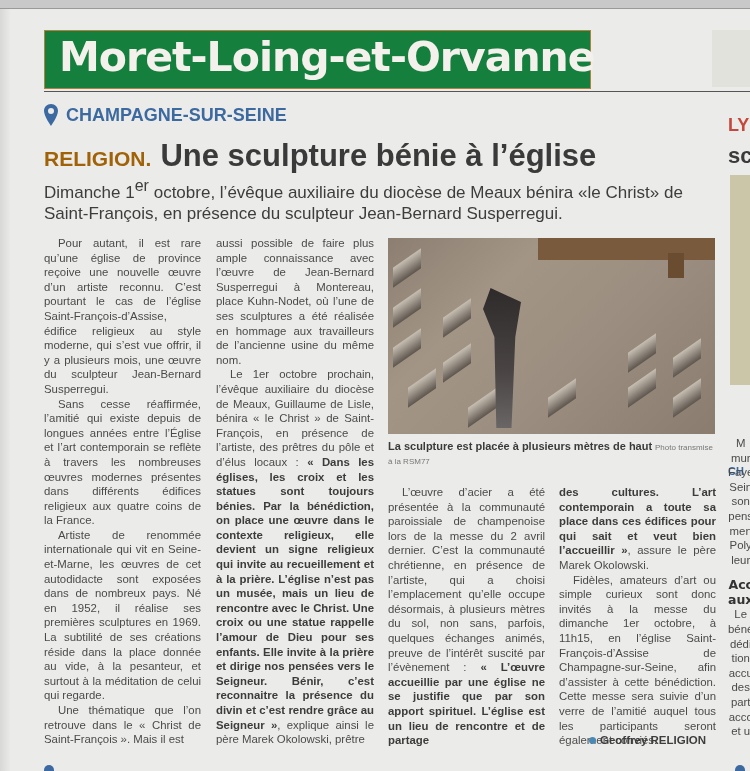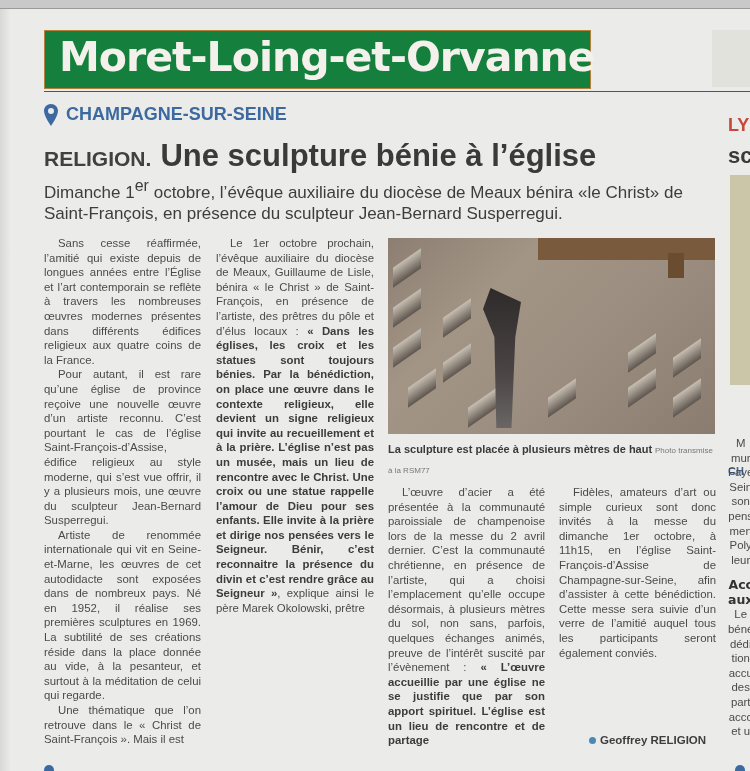--- a/index.html
+++ b/index.html
@@ -16,43 +16,43 @@
       position:absolute; left:44px; top:30px; width:545px; height:57px;
       background:#15803d; border:1px solid #b4803c;
     }
     .banner-text {
       position:absolute; left:14px; top:2px;
       font-family:"DejaVu Sans", sans-serif; font-weight:bold;
       font-size:41px; color:#f4f1ec; letter-spacing:-1px; white-space:nowrap;
     }
     .banner-right { position:absolute; left:712px; top:30px; width:38px; height:57px; background:#e2e2dd; }
     .rule { position:absolute; left:44px; top:91px; width:706px; height:1px; background:#555; }
-    .loc { position:absolute; left:44px; top:104px; display:flex; align-items:flex-start; }
+    .loc { position:absolute; left:44px; top:104px; display:flex; align-items:center; }
     .pin { width:14px; height:22px; margin-right:8px; }
     .loc-text { font-family:"Liberation Sans", sans-serif; font-weight:bold; font-size:18px; color:#3c6aa0; }
     .headline { position:absolute; left:44px; top:138px; white-space:nowrap; }
-    .kicker { font-family:"Liberation Sans", sans-serif; font-weight:bold; font-size:21px; color:#404040; }
+    .kicker { font-family:"Liberation Sans", sans-serif; font-weight:bold; font-size:21px; color:#a16207; }
     .title { font-family:"Liberation Sans", sans-serif; font-weight:bold; font-size:31px; color:#3a3a3a; margin-left:4px; }
     .standfirst { position:absolute; left:44px; top:175px; width:680px; font-family:"Liberation Sans", sans-serif; font-size:17px; line-height:21px; color:#3d3d3d; }
     .standfirst sup { font-size:16px; }
     .col { position:absolute; font-family:"Liberation Sans", sans-serif; font-size:11.4px; line-height:14.6px; color:#4a4a4a; text-align:justify; }
     .col p { margin:0; text-indent:14px; }
     .col p.noindent { text-indent:0; }
     .col .bold { font-weight:bold; color:#3c3c3c; }
     .subhead { font-family:"DejaVu Sans", sans-serif; font-weight:bold; font-size:13px; line-height:15px; color:#333; margin:14px 0 2px 0; text-indent:0; }
     .photo {
       position:absolute; left:388px; top:238px; width:327px; height:196px;
       background:linear-gradient(135deg,#8c7f72 0%,#a39585 30%,#9b8e80 60%,#8a7d6f 100%);
       overflow:hidden;
     }
     .beam { position:absolute; left:150px; top:0; width:180px; height:22px; background:#7a5a3c; }
     .beam2 { position:absolute; left:280px; top:15px; width:16px; height:25px; background:#6a4c30; }
     .panel { position:absolute; background:linear-gradient(to bottom,#c8bfb3,#5e564e); width:28px; height:20px; transform:skewY(-35deg); }
     .figure { position:absolute; left:95px; top:50px; width:38px; height:140px; background:linear-gradient(to bottom,#2f2b2b,#4a4444 60%,#6a6666); clip-path:polygon(20% 0,100% 10%,85% 35%,75% 100%,35% 100%,30% 35%,0 15%); }
-    .caption { position:absolute; left:388px; top:440px; width:330px; font-family:"Liberation Sans", sans-serif; font-size:10.5px; line-height:18px; color:#3a3a3a; }
+    .caption { position:absolute; left:388px; top:440px; width:330px; font-family:"Liberation Sans", sans-serif; font-size:10.5px; line-height:13px; color:#3a3a3a; }
     .caption b { font-size:11px; }
     .caption .credit { font-size:8px; color:#777; }
     .signature { position:absolute; left:589px; top:734px; font-family:"Liberation Sans", sans-serif; font-weight:bold; font-size:11.5px; color:#3d3d3d; white-space:nowrap; }
     .dot { display:inline-block; width:7px; height:7px; border-radius:50%; background:#4a88b6; margin-right:4px; }
     .rightcol { position:absolute; left:728px; top:105px; width:22px; overflow:hidden; height:660px;text-align:center; }
     .rc-kicker { position:absolute; top:10px; font-family:"Liberation Sans", sans-serif; font-weight:bold; font-size:18px; color:#c6473b; white-space:nowrap; }
     .rc-title { position:absolute; top:38px; font-family:"Liberation Sans", sans-serif; font-weight:bold; font-size:22px; color:#3a3a3a; white-space:nowrap; }
     .rc-photo { position:absolute; top:70px; left:2px; width:30px; height:210px; background:#cbc6a8; }
     .rc-cap { position:absolute; top:285px; font-size:9.5px; font-weight:bold; white-space:nowrap; color:#333; font-family:"Liberation Sans", sans-serif;padding-left:36px; }
     .rc-loc { position:absolute; top:316px; font-size:11px; font-weight:bold; color:#3c6aa0; white-space:nowrap; font-family:"Liberation Sans", sans-serif;margin-top:44px; }
@@ -81,27 +81,28 @@
 </div>
 
 <div class="headline">
   <span class="kicker">RELIGION.</span>
   <span class="title">Une sculpture bénie à l’église</span>
 </div>
 
 <div class="standfirst"><span>Dimanche 1</span><sup>er</sup><span> octobre, l’évêque auxiliaire du diocèse de Meaux bénira «le Christ» de Saint-François, en présence du sculpteur Jean-Bernard Susperregui.</span></div>
 
 <div class="col" style="left:44px; top:236px; width:157px;">
+  <p>Pour autant, il est rare qu’une église de province reçoive une nouvelle œuvre d’un artiste reconnu. C’est pourtant le cas de l’église Saint-François-d’Assise, édifice religieux au style moderne, qui s’est vue offrir, il y a plusieurs mois, une œuvre du sculpteur Jean-Bernard Susperregui.</p>
   <p>Sans cesse réaffirmée, l’amitié qui existe depuis de longues années entre l’Église et l’art contemporain se reflète à travers les nombreuses œuvres modernes présentes dans différents édifices religieux aux quatre coins de la France.</p>
-  <p>Pour autant, il est rare qu’une église de province reçoive une nouvelle œuvre d’un artiste reconnu. C’est pourtant le cas de l’église Saint-François-d’Assise, édifice religieux au style moderne, qui s’est vue offrir, il y a plusieurs mois, une œuvre du sculpteur Jean-Bernard Susperregui.</p>
   <p>Artiste de renommée internationale qui vit en Seine-et-Marne, les œuvres de cet autodidacte sont exposées dans de nombreux pays. Né en 1952, il réalise ses premières sculptures en 1969. La subtilité de ses créations réside dans la place donnée au vide, à la pesanteur, et surtout à la méditation de celui qui regarde.</p>
   <p>Une thématique que l’on retrouve dans le « Christ de Saint-François ». Mais il est</p>
 </div>
 
 <div class="col" style="left:216px; top:236px; width:158px;">
+  <p class="noindent">aussi possible de faire plus ample connaissance avec l’œuvre de Jean-Bernard Susperregui à Montereau, place Kuhn-Nodet, où l’une de ses sculptures a été réalisée en hommage aux travailleurs de l’ancienne usine du même nom.</p>
   <p><span>Le 1er octobre prochain, l’évêque auxiliaire du diocèse de Meaux, Guillaume de Lisle, bénira « le Christ » de Saint-François, en présence de l’artiste, des prêtres du pôle et d’élus locaux : </span><span class="bold">« Dans les églises, les croix et les statues sont toujours bénies. Par la bénédiction, on place une œuvre dans le contexte religieux, elle devient un signe religieux qui invite au recueillement et à la prière. L’église n’est pas un musée, mais un lieu de rencontre avec le Christ. Une croix ou une statue rappelle l’amour de Dieu pour ses enfants. Elle invite à la prière et dirige nos pensées vers le Seigneur. Bénir, c’est reconnaitre la présence du divin et c’est rendre grâce au Seigneur »</span><span>, explique ainsi le père Marek Okolowski, prêtre</span></p>
 </div>
 
 <div class="photo">
   <div class="beam"></div>
   <div class="beam2"></div>
   <div class="panel" style="left:5px; top:20px;"></div>
   <div class="panel" style="left:5px; top:60px;"></div>
   <div class="panel" style="left:5px; top:100px;"></div>
   <div class="panel" style="left:20px; top:140px;"></div>
@@ -119,20 +120,21 @@
 <div class="caption">
   <b>La sculpture est placée à plusieurs mètres de haut</b>
   <span class="credit">Photo transmise à la RSM77</span>
 </div>
 
 <div class="col" style="left:388px; top:485px; width:157px;">
   <p><span>L’œuvre d’acier a été présentée à la communauté paroissiale de champenoise lors de la messe du 2 avril dernier. C’est la communauté chrétienne, en présence de l’artiste, qui a choisi l’emplacement qu’elle occupe désormais, à plusieurs mètres du sol, non sans, parfois, quelques échanges animés, preuve de l’intérêt suscité par l’évènement : </span><span class="bold">« L’œuvre accueillie par une église ne se justifie que par son apport spirituel. L’église est un lieu de rencontre et de partage</span></p>
 </div>
 
 <div class="col" style="left:559px; top:485px; width:157px;">
+  <p class="noindent"><span class="bold">des cultures. L’art contemporain a toute sa place dans ces édifices pour qui sait et veut bien l’accueillir »</span><span>, assure le père Marek Okolowski.</span></p>
   <p>Fidèles, amateurs d’art ou simple curieux sont donc invités à la messe du dimanche 1er octobre, à 11h15, en l’église Saint-François-d’Assise de Champagne-sur-Seine, afin d’assister à cette bénédiction. Cette messe sera suivie d’un verre de l’amitié auquel tous les participants seront également conviés.</p>
 </div>
 
 <div class="signature">
   <span class="dot"></span><span>Geoffrey RELIGION</span>
 </div>
 
 <div class="rightcol">
   <div class="rc-kicker">LY</div>
   <div class="rc-title">sc</div>

